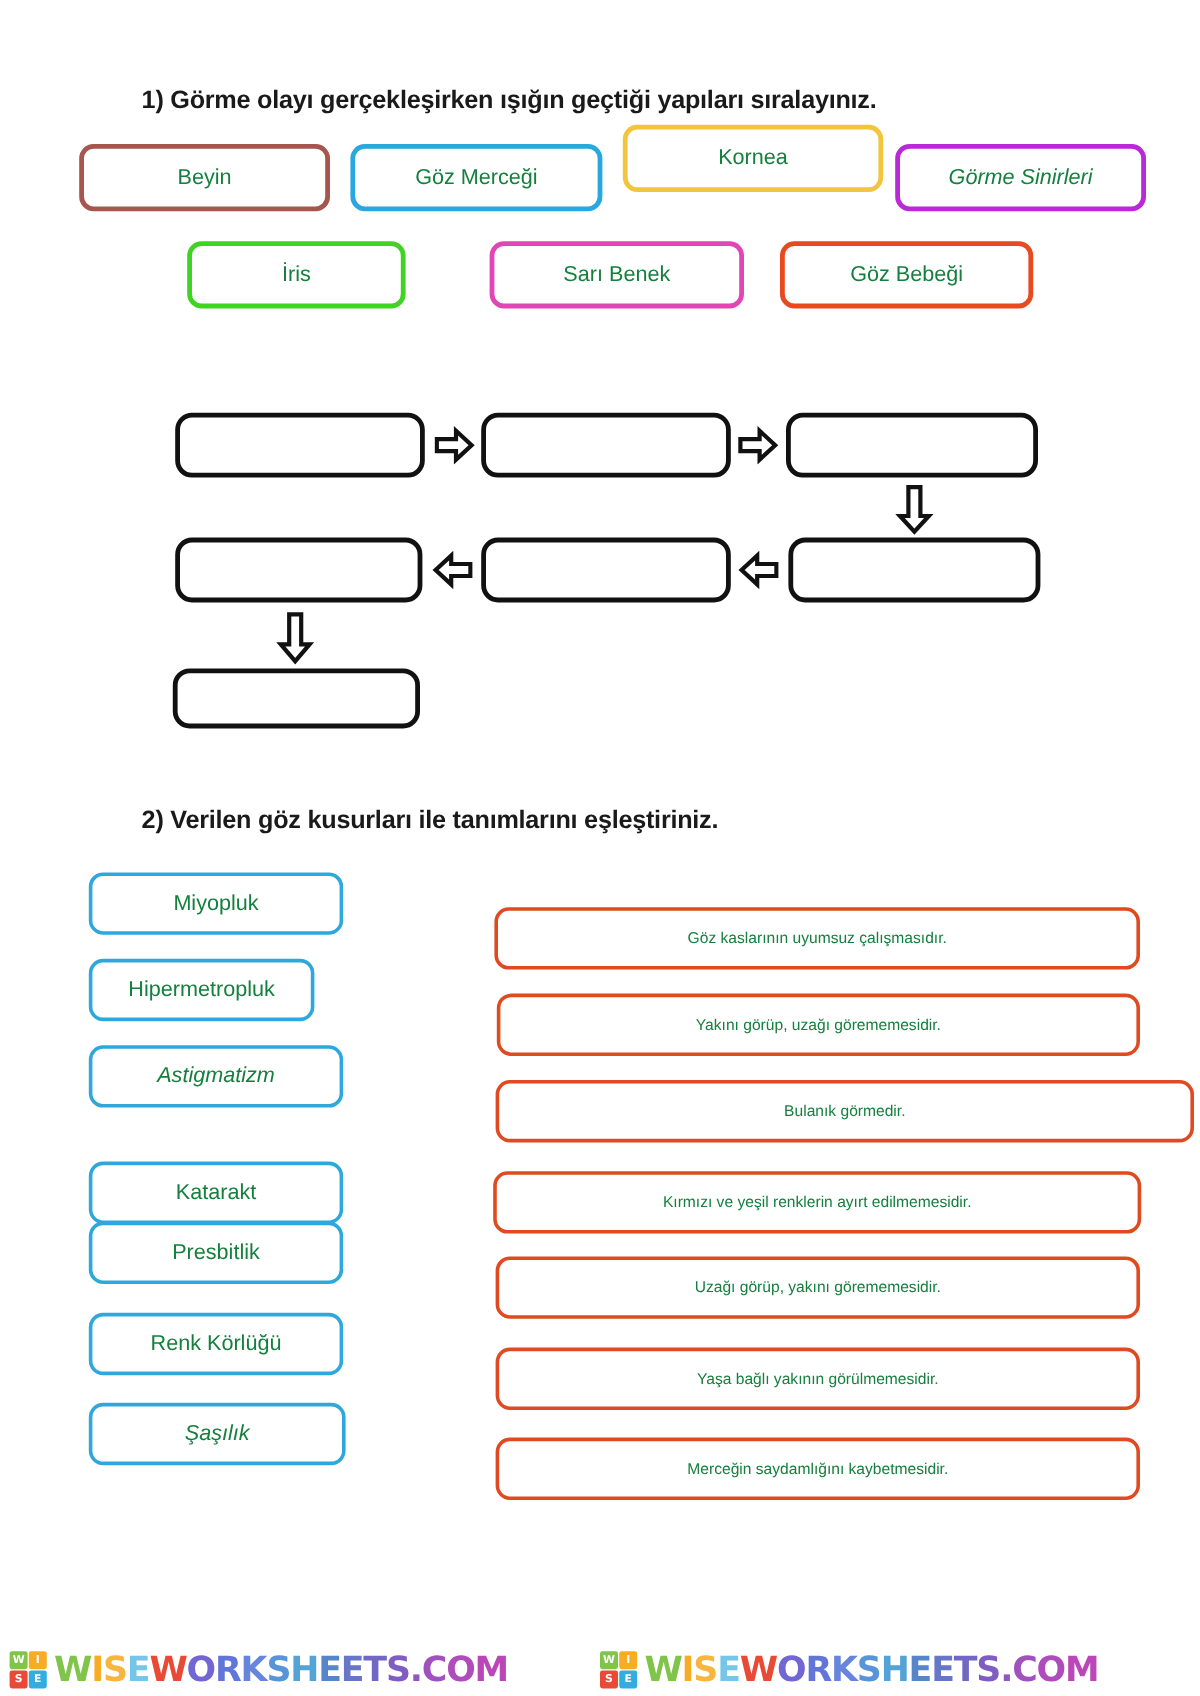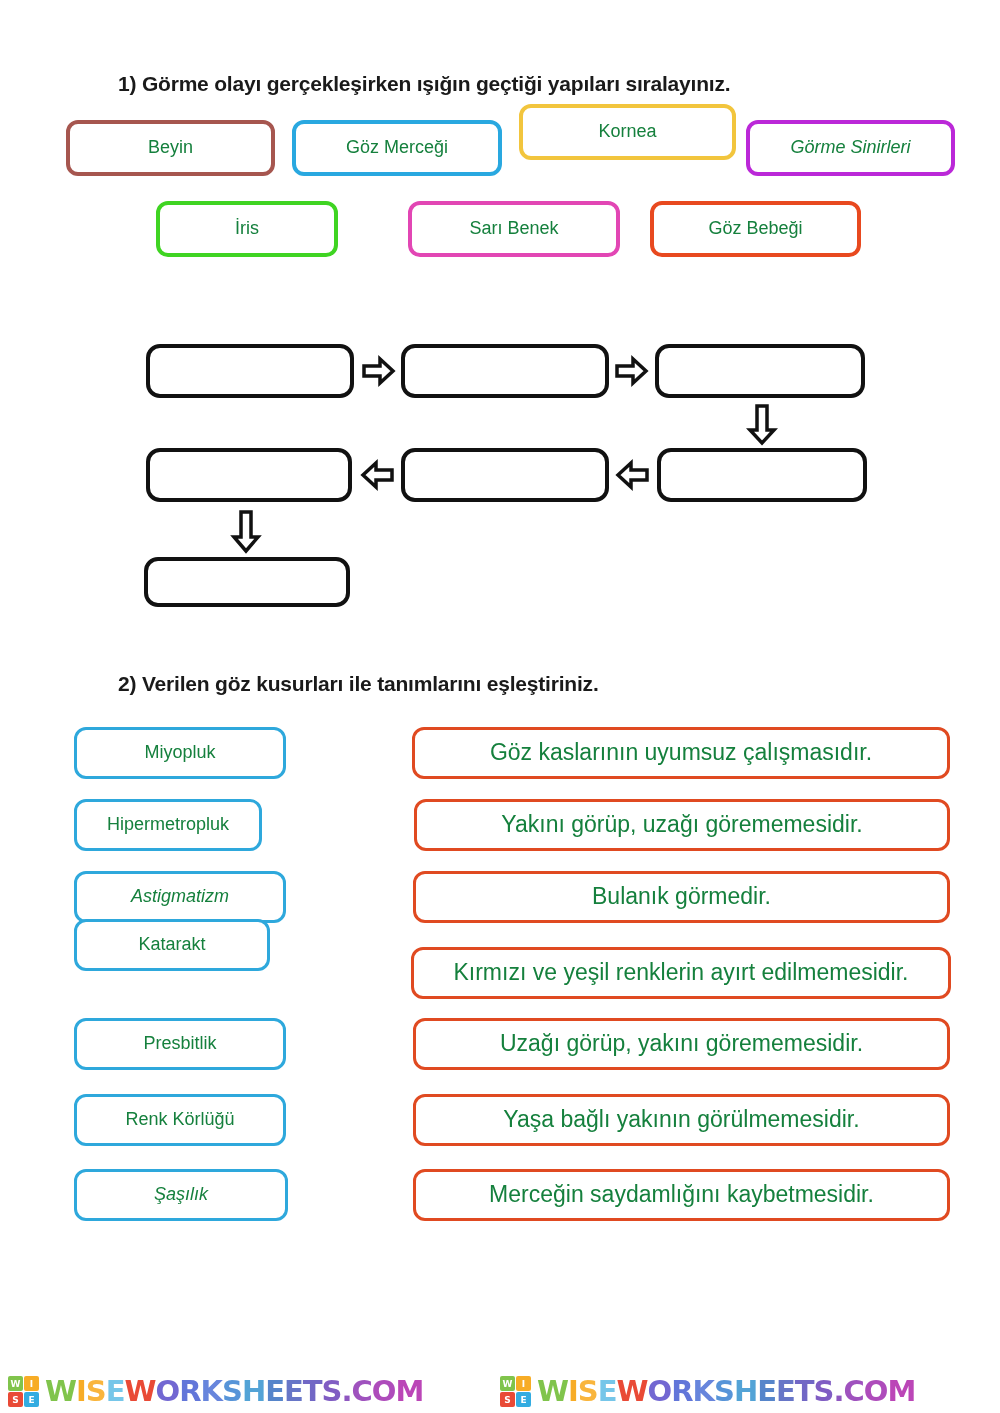--- a/index.html
+++ b/index.html
@@ -70,21 +70,22 @@
   .match-left .pill {
     border-width: 3px;
     border-color: #2ea8dc;
     height: 52px;
     font-size: 18px;
   }
   .match-right .pill {
     border-width: 3px;
     border-color: #e04a21;
     height: 52px;
-    font-size: 23px;
+    font-size: 13px;
+    margin-top: 29px;
   }
 
   
   .watermark {
     position: absolute;
     bottom: 6px;
     display: flex;
     align-items: center;
     gap: 6px;
     opacity: 0.95;
@@ -191,30 +192,30 @@
     </div>
 
   </div>
 
   <div class="q-heading" id="q2-heading">2) Verilen göz kusurları ile tanımlarını eşleştiriniz.</div>
 
   <div class="match-left">
     <div class="pill" style="left:74px; top:727px; width:212px;">Miyopluk</div>
     <div class="pill" style="left:74px; top:799px; width:188px;">Hipermetropluk</div>
     <div class="pill" style="left:74px; top:871px; width:212px;font-style:italic;">Astigmatizm</div>
-    <div class="pill" style="left:74px; top:919px; width:196px;">Katarakt</div>
+    <div class="pill" style="left:74px; top:968px; width:212px;">Katarakt</div>
     <div class="pill" style="left:74px; top:1018px; width:212px;">Presbitlik</div>
     <div class="pill" style="left:74px; top:1094px; width:212px;">Renk Körlüğü</div>
     <div class="pill" style="left:74px; top:1169px; width:214px;font-style:italic;">Şaşılık</div>
   </div>
 
   <div class="match-right">
     <div class="pill" style="left:412px; top:727px; width:538px;">Göz kaslarının uyumsuz çalışmasıdır.</div>
     <div class="pill" style="left:414px; top:799px; width:536px;">Yakını görüp, uzağı görememesidir.</div>
-    <div class="pill" style="left:413px; top:871px; width:537px;">Bulanık görmedir.</div>
+    <div class="pill" style="left:413px; top:871px; width:582px;">Bulanık görmedir.</div>
     <div class="pill" style="left:411px; top:947px; width:540px;">Kırmızı ve yeşil renklerin ayırt edilmemesidir.</div>
     <div class="pill" style="left:413px; top:1018px; width:537px;">Uzağı görüp, yakını görememesidir.</div>
     <div class="pill" style="left:413px; top:1094px; width:537px;">Yaşa bağlı yakının görülmemesidir.</div>
     <div class="pill" style="left:413px; top:1169px; width:537px;">Merceğin saydamlığını kaybetmesidir.</div>
   </div>
 
   <div class="watermark" id="watermark-1">
     <div class="wm-logo">
       <span class="c1">W</span>
       <span class="c2">I</span>

